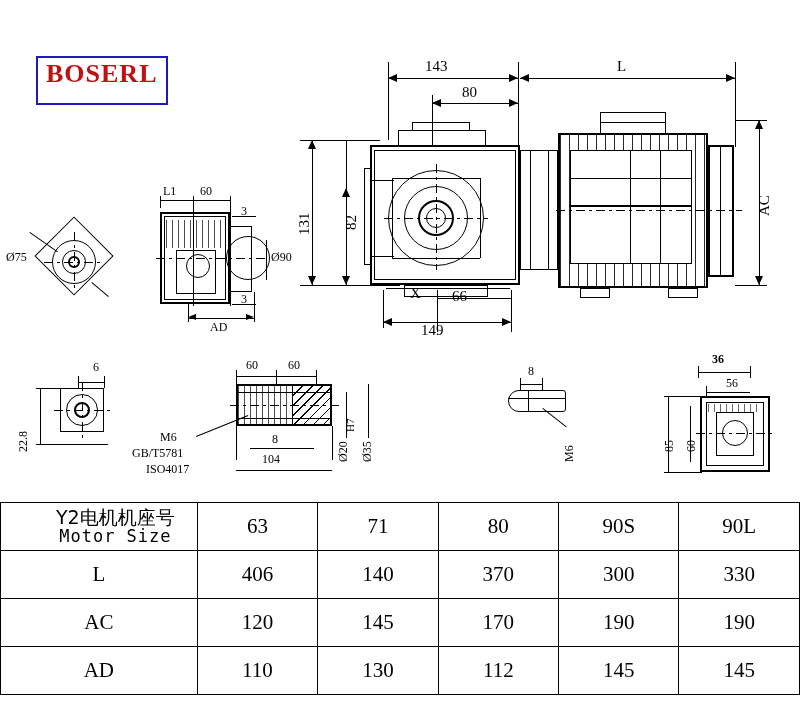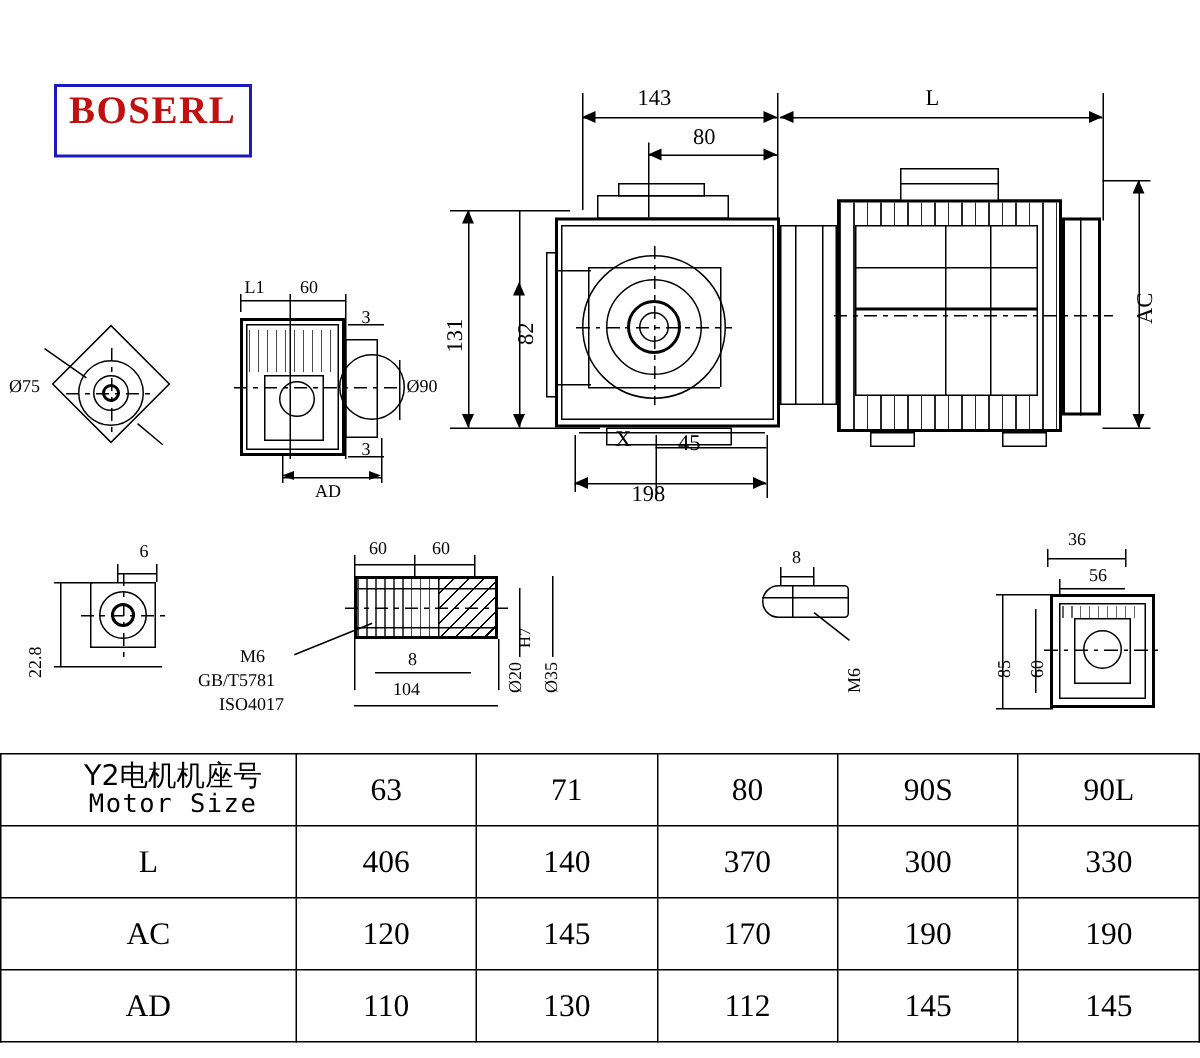--- a/index.html
+++ b/index.html
@@ -158,27 +158,27 @@
     <div class="ln h1" style="left:364px; top:264px; width:8px;"></div>
     <div class="ln h1" style="left:372px; top:180px; width:22px;"></div>
     <div class="ln h1" style="left:372px; top:256px; width:22px;"></div>
 
     <div class="ln h1" style="left:386px; top:288px; width:124px;"></div>
     <div class="box" style="left:404px; top:285px; width:84px; height:12px;"></div>
 
     <div class="lbl" style="left:410px; top:285px; font-size:15px;">X</div>
 
     <div class="ln h1" style="left:437px; top:298px; width:74px;"></div>
-    <div class="lbl" style="left:452px; top:288px;">45</div>
+    <div class="lbl" style="left:452px; top:288px;">66</div>
     <div class="ln v1" style="left:437px; top:290px; height:42px;"></div>
     <div class="ln v1" style="left:511px; top:290px; height:42px;"></div>
 
     <div class="ln h1" style="left:383px; top:322px; width:128px;"></div>
     <div class="ln v1" style="left:383px; top:290px; height:38px;"></div>
-    <div class="lbl" style="left:421px; top:322px;">198</div>
+    <div class="lbl" style="left:421px; top:322px;">149</div>
     <div style="position:absolute;left:383px;top:318px;width:0;height:0;border-top:4px solid transparent;border-bottom:4px solid transparent;border-right:9px solid #000;"></div>
     <div style="position:absolute;left:502px;top:318px;width:0;height:0;border-top:4px solid transparent;border-bottom:4px solid transparent;border-left:9px solid #000;"></div>
 
     <div class="box" style="left:520px; top:150px; width:38px; height:120px;"></div>
     <div class="ln v1" style="left:530px; top:150px; height:120px;"></div>
     <div class="ln v1" style="left:548px; top:150px; height:120px;"></div>
 
     <div class="box2" style="left:558px; top:133px; width:150px; height:155px;"></div>
     <div class="hatch-l" style="left:560px; top:135px; width:146px; height:151px; opacity:0.85;"></div>
     <div class="box" style="left:558px; top:133px; width:150px; height:155px; background:transparent;"></div>
@@ -309,21 +309,21 @@
     <div class="ln v1" style="left:542px; top:378px; height:12px;"></div>
 
     <div style="position:absolute; left:508px; top:390px; width:58px; height:22px; border:1.5px solid #000; border-radius:11px 3px 3px 11px;"></div>
     <div style="position:absolute; left:508px; top:398px; width:58px; height:1px; background:#000;"></div>
     <div style="position:absolute; left:528px; top:390px; width:1px; height:22px; background:#000;"></div>
     <div style="position:absolute; left:543px; top:408px; width:30px; height:1px; background:#000; transform:rotate(38deg); transform-origin:0 0;"></div>
     <div class="lbl sm" style="left:562px; top:462px; transform:rotate(-90deg); transform-origin:0 0;">M6</div>
   </div>
 
   <div>
-    <div class="lbl sm" style="left:712px; top:352px;">36</div>
+    <div class="lbl sm" style="left:712px; top:352px;font-weight:bold;">36</div>
     <div class="ln h1" style="left:698px; top:372px; width:52px;"></div>
     <div class="ln v1" style="left:698px; top:366px; height:12px;"></div>
     <div class="ln v1" style="left:750px; top:366px; height:12px;"></div>
 
     <div class="lbl sm" style="left:726px; top:376px;">56</div>
     <div class="ln h1" style="left:706px; top:392px; width:44px;"></div>
     <div class="ln v1" style="left:706px; top:386px; height:10px;"></div>
 
     <div class="box2" style="left:700px; top:396px; width:70px; height:76px;"></div>
     <div class="box" style="left:706px; top:402px; width:58px; height:64px;"></div>

